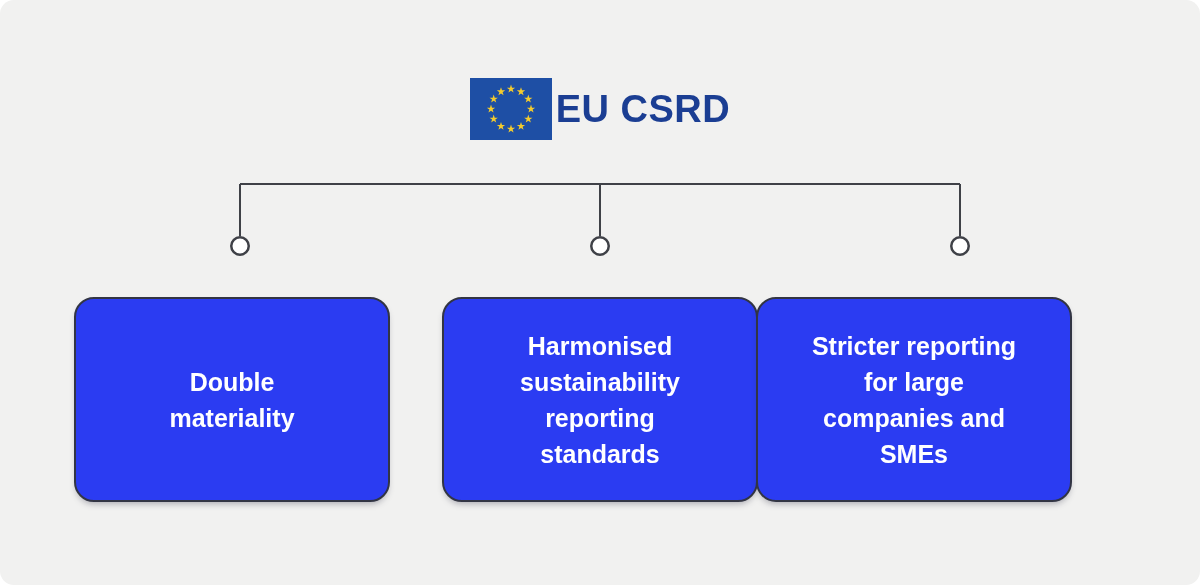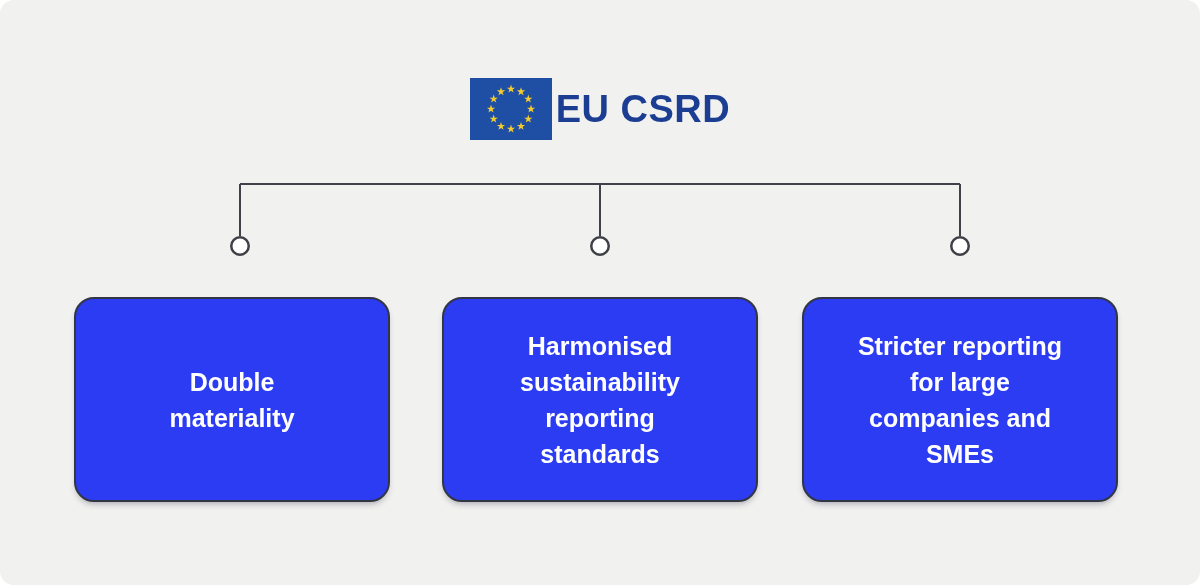--- a/index.html
+++ b/index.html
@@ -71,21 +71,21 @@
     border-radius: 20px;
     display: flex;
     align-items: center;
     justify-content: center;
     text-align: center;
     padding: 14px 22px;
     box-shadow: 0 4px 6px -2px rgba(50, 50, 70, 0.35);
   }
   .card-1 { left: 74px; }
   .card-2 { left: 442px; }
-  .card-3 { left: 802px; }
+  .card-3 { left: 756px; }
   .card-label {
     color: var(--card-text, #ffffff);
     font-size: 25px;
     line-height: 36px;
     font-weight: 700;
     white-space: pre-line;
     text-align: center;
   }
 </style>
 </head>

